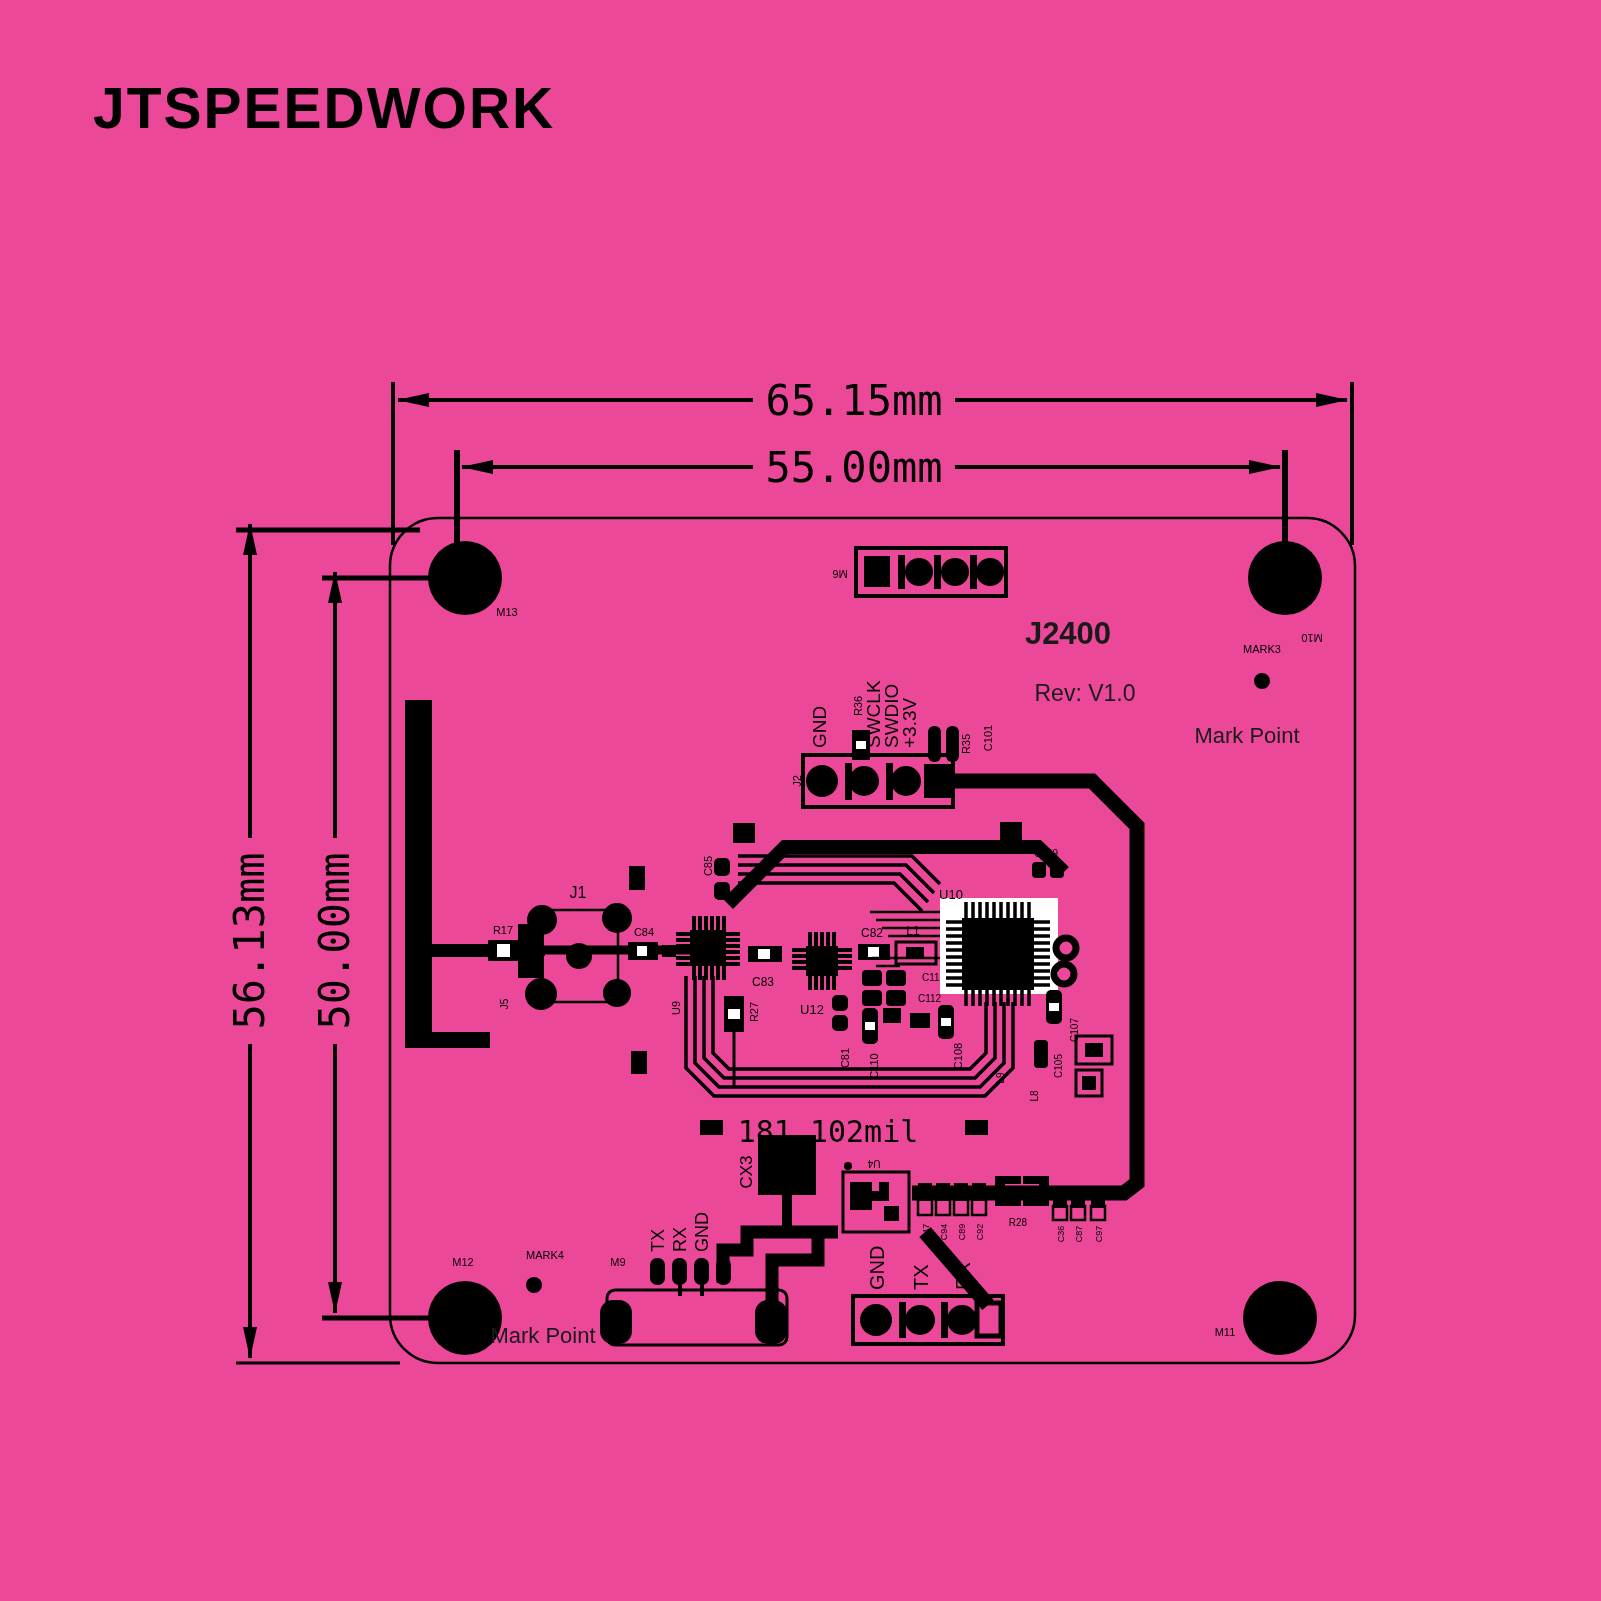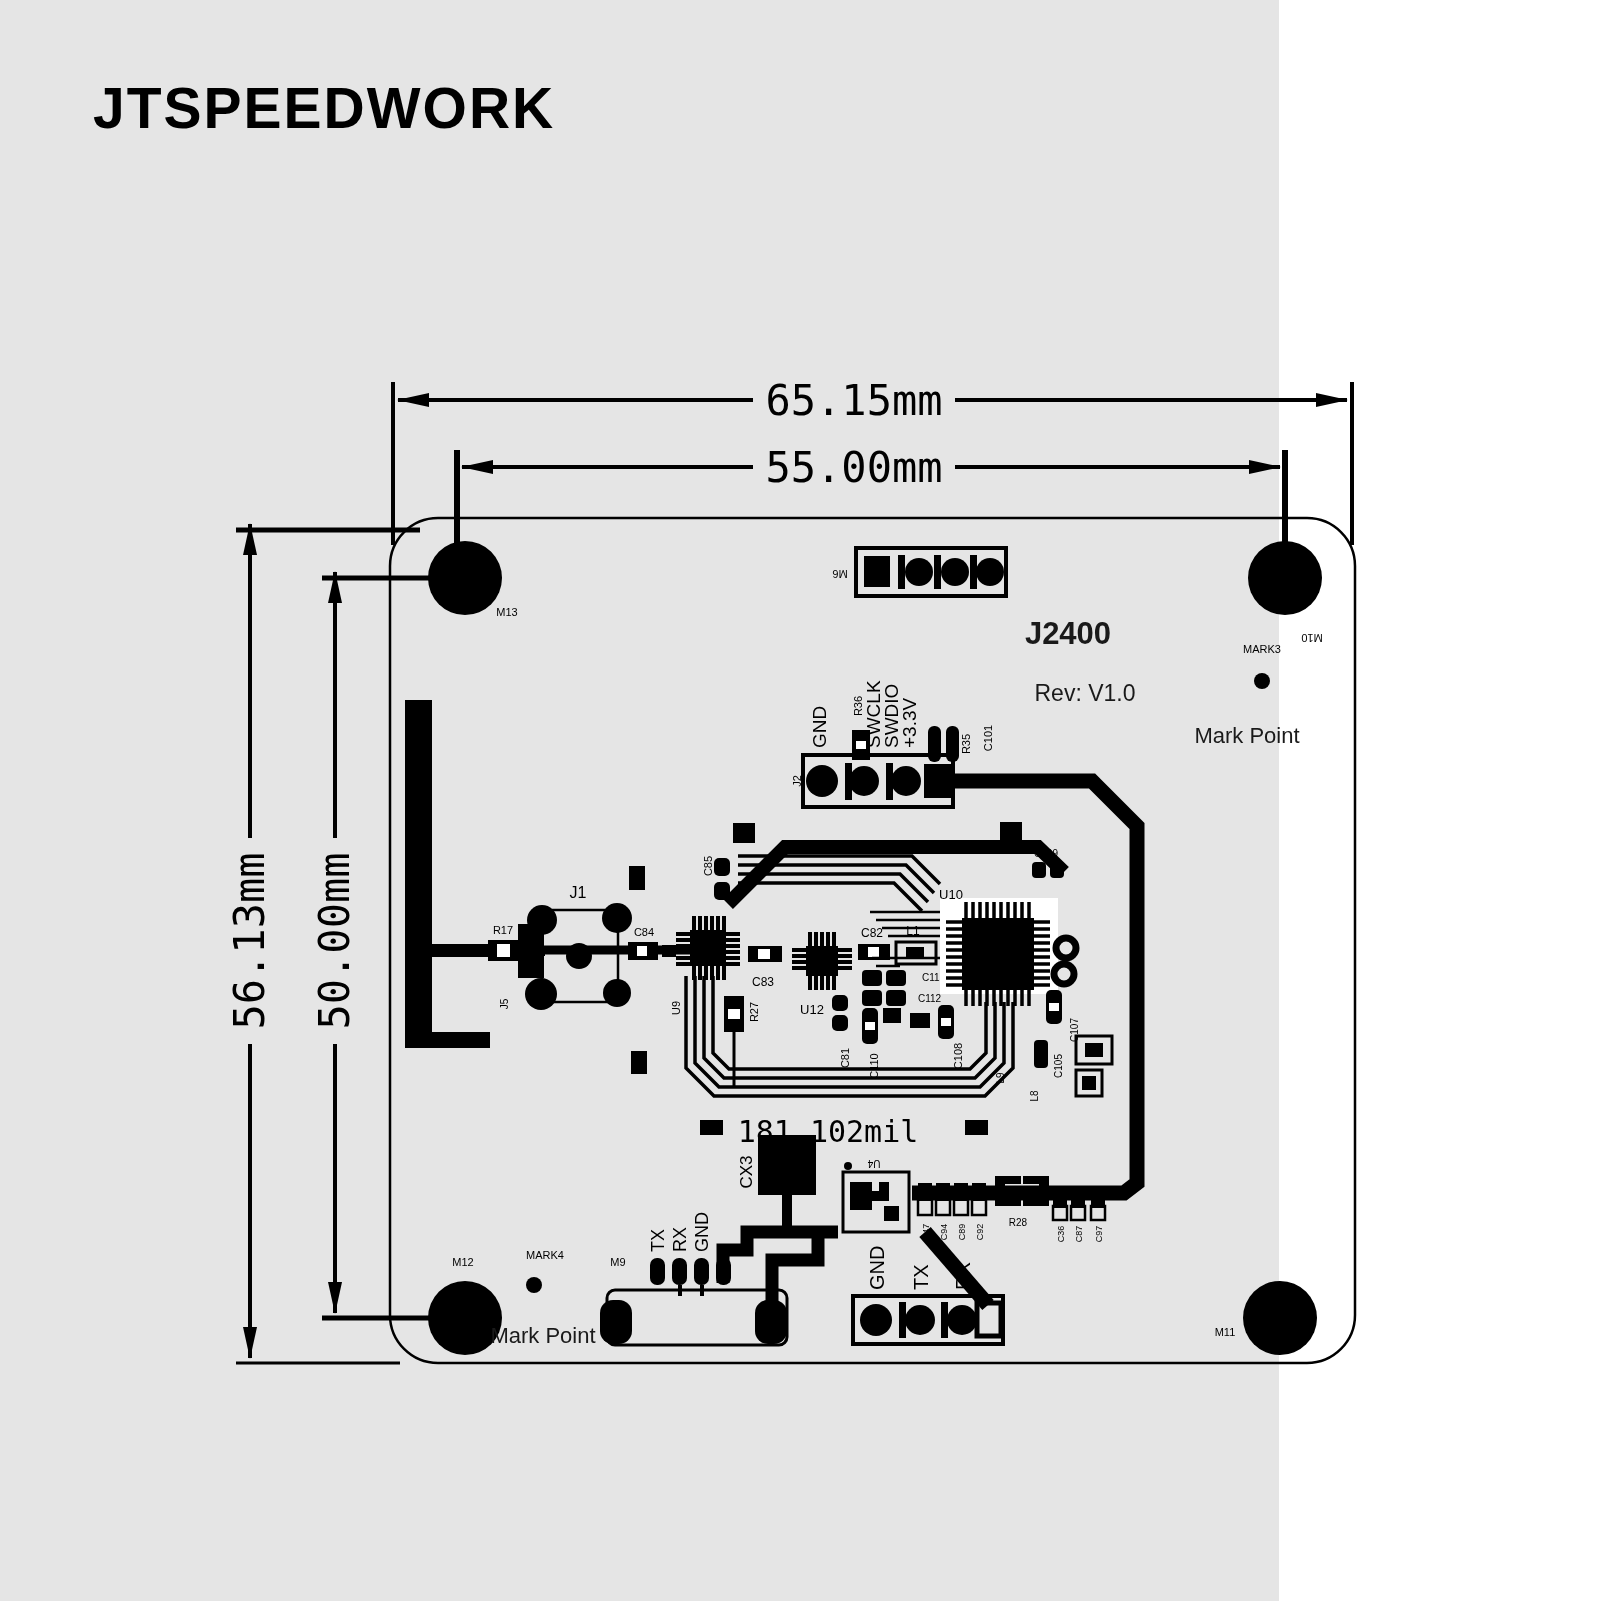--- a/index.html
+++ b/index.html
@@ -1,16 +1,16 @@
 <!DOCTYPE html>
 <html><head>
 <meta charset="utf-8">
 <style>
   html,body{margin:0;padding:0;background:#fff;}
-  #stage{width:1279px;height:1601px;position:relative;background:#e5e5e5;font-family:"Liberation Sans",sans-serif;}
+  #stage{width:1601px;height:1601px;position:relative;background:#ec4899;font-family:"Liberation Sans",sans-serif;}
   svg{display:block;}
   .dim{font-family:"DejaVu Sans Mono",monospace;font-size:42px;fill:#000;}
   .dimloop{font-family:"DejaVu Sans Mono",monospace;font-size:30px;fill:#000;}
   .ref{font-family:"Liberation Sans",sans-serif;fill:#000;}
   .big{font-family:"Liberation Sans",sans-serif;fill:#1a1a1a;}
   .ln{stroke:#000;fill:none;}
   .blk{fill:#000;stroke:none;}
   .out{fill:none;stroke:#000;}
   .wht{fill:#fff;stroke:none;}
   text{fill:#000;}

